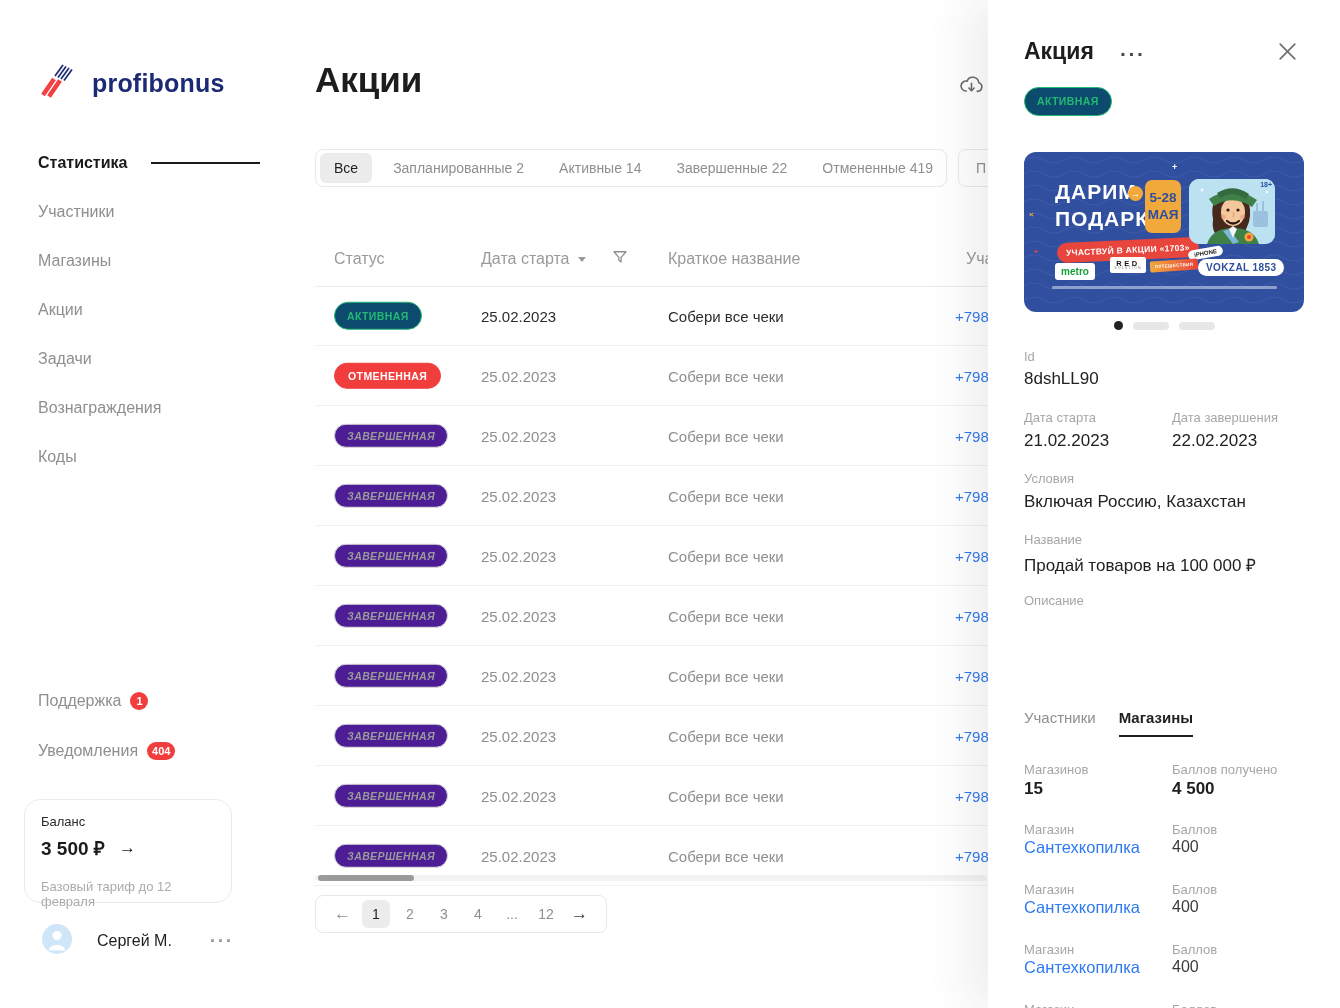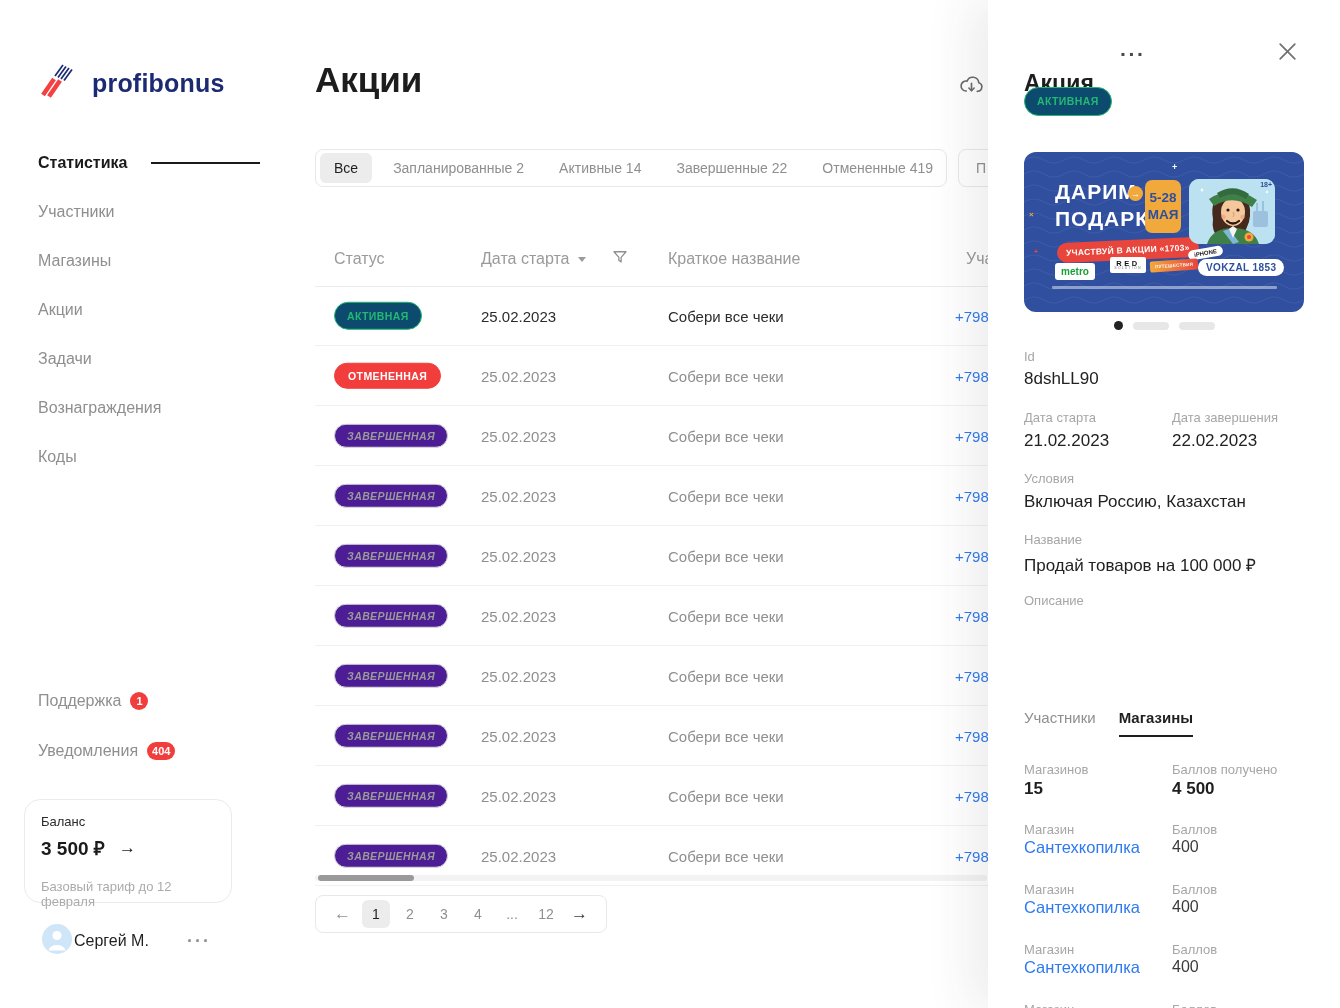--- a/index.html
+++ b/index.html
@@ -18,21 +18,21 @@
   .notifications{left:38px;top:742px;}
   .badge-num{background:#F23D3D;color:#fff;font-size:11px;font-weight:700;border-radius:9px;
              min-width:18px;height:18px;display:flex;align-items:center;justify-content:center;padding:0 5px;box-sizing:border-box;}
   .balance-card{left:24px;top:799px;width:208px;height:104px;border:1px solid #ebebeb;border-radius:16px;
                 box-sizing:border-box;padding:14px 16px;background:#fff;cursor:pointer;}
   .balance-label{font-size:13px;color:#2a2a2a;}
   .balance-amount{font-size:19px;font-weight:800;color:#1a1a1a;margin-top:6px;display:flex;align-items:center;gap:14px;}
   .balance-arrow{font-weight:400;font-size:17px;color:#1a1a1a;}
   .balance-note{font-size:13px;color:#ababab;margin-top:18px;}
   .user{left:42px;top:924px;display:flex;align-items:center;}
-  .user-name{margin-left:2px;font-size:16px;color:#1f1f1f;text-align:right;}
+  .user-name{margin-left:25px;font-size:16px;color:#1f1f1f;text-align:right;}
   .user-menu{margin-left:38px;color:#8f8f8f;font-size:18px;font-weight:700;letter-spacing:2px;cursor:pointer;}
   
   .page-title{left:315px;top:60px;font-size:35px;font-weight:800;color:#1d1d1d;}
   .export-icon{left:958px;top:72px;cursor:pointer;}
   .filterbar{left:315px;top:149px;width:632px;height:38px;border:1px solid #e8e8e8;border-radius:8px;
              display:flex;align-items:center;box-sizing:border-box;padding:0 4px;background:#fff;}
   .filter-item{font-size:14px;color:#8f8f8f;padding:7px 14px;border-radius:6px;white-space:nowrap;cursor:pointer;margin-right:7px;}
   .filter-item.active{background:#ececec;color:#1f1f1f;}
   .searchbox{left:958px;top:149px;width:120px;height:38px;border:1px solid #e8e8e8;border-radius:8px;
              box-sizing:border-box;display:flex;align-items:center;padding-left:17px;font-size:14px;color:#8f8f8f;background:#fff;}
@@ -56,21 +56,21 @@
               display:inline-flex;align-items:center;box-sizing:border-box;padding:0 10px;background:#fff;}
   .page-arrow{color:#8f8f8f;font-size:17px;padding:0 8px;cursor:pointer;}
   .page-arrow.next{color:#3a3a3a;}
   .pages{display:flex;align-items:center;}
   .page-cell{min-width:28px;height:28px;display:flex;align-items:center;justify-content:center;
              font-size:14px;color:#8f8f8f;border-radius:6px;margin:0 3px;cursor:pointer;}
   .page-cell.active{background:#ececec;color:#1f1f1f;}
   
   .panel{left:988px;top:0;width:352px;height:1008px;background:#fff;box-shadow:-18px 0 44px rgba(50,50,50,.09);}
   .panel *{box-sizing:border-box;}
-  .panel-title{position:absolute;left:36px;top:38px;font-size:23px;font-weight:800;color:#1d1d1d;margin-top:32px;}
+  .panel-title{position:absolute;left:36px;top:38px;font-size:23px;font-weight:800;color:#1d1d1d;}
   .panel-menu{position:absolute;left:132px;top:42px;font-size:21px;font-weight:900;color:#4a4a4a;letter-spacing:1.5px;cursor:pointer;}
   .panel-close{position:absolute;left:288px;top:40px;cursor:pointer;}
   .panel-badge{position:absolute;left:36px;top:87px;}
   .flabel{position:absolute;font-size:13px;color:#A6A6A6;}
   .fvalue{position:absolute;font-size:17px;color:#222;}
   .lab2{left:148px!important;}
   .desc{width:274px;line-height:23px;}
   .ptabs{position:absolute;left:36px;top:709px;display:flex;gap:23px;}
   .ptab{font-size:15px;color:#8f8f8f;padding-bottom:9px;cursor:pointer;}
   .ptab.active{color:#1f1f1f;font-weight:700;border-bottom:2.5px solid #1f1f1f;}

